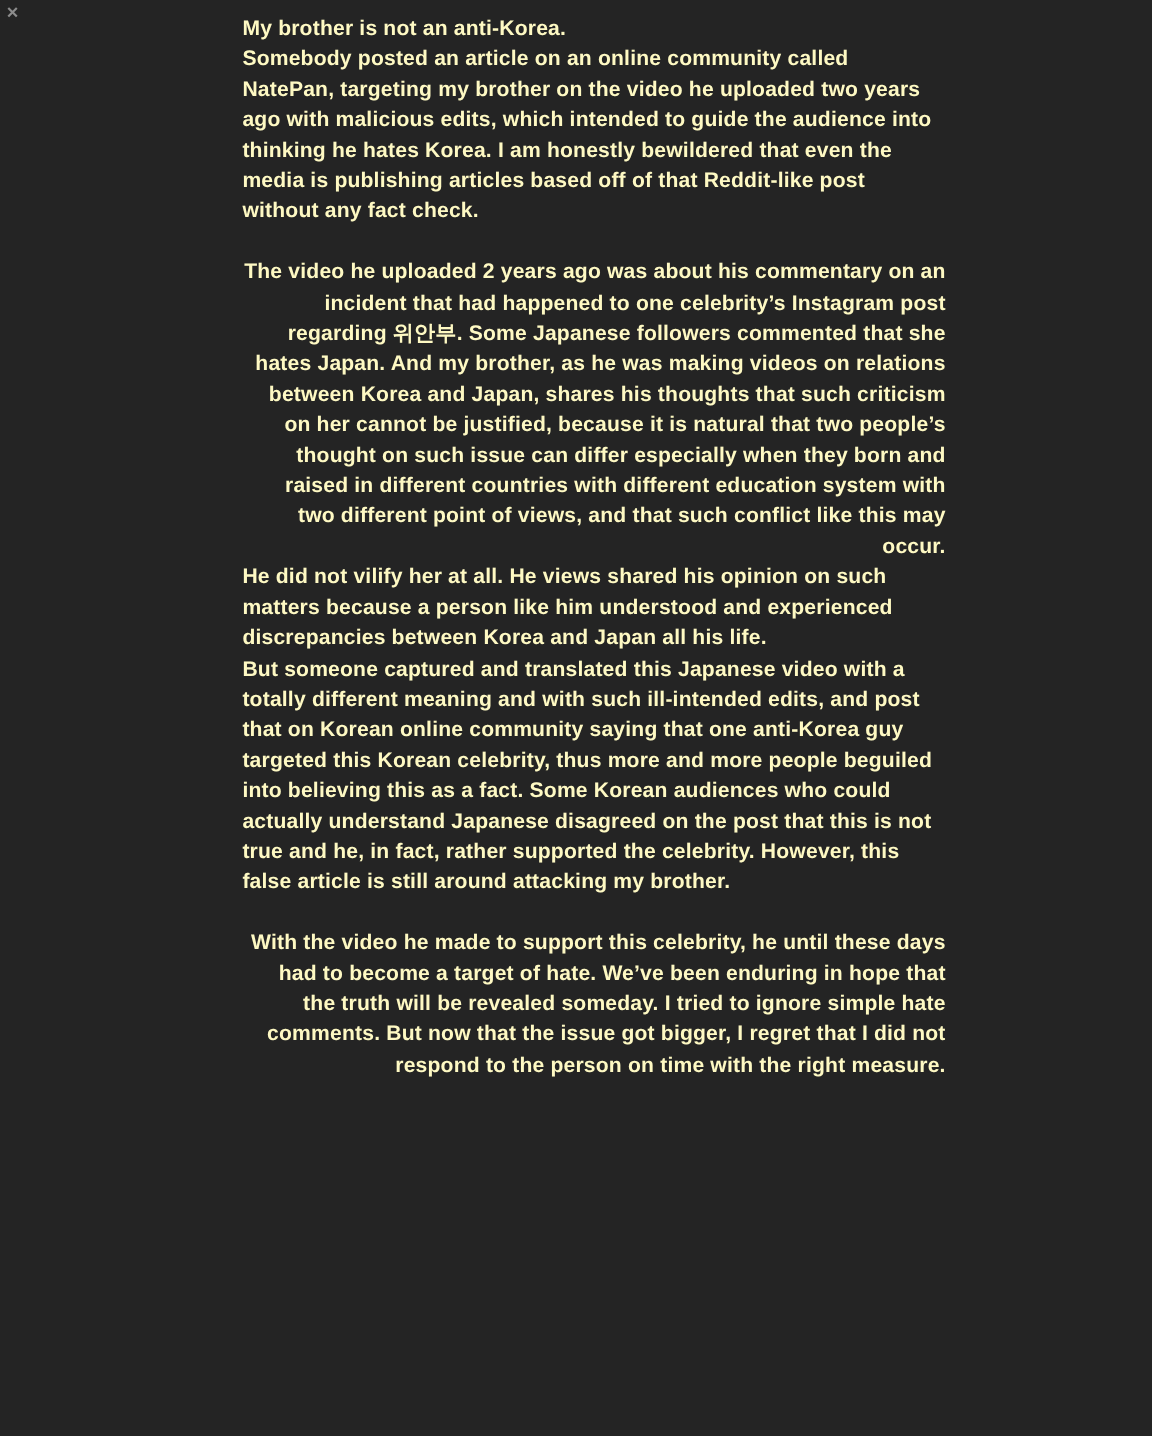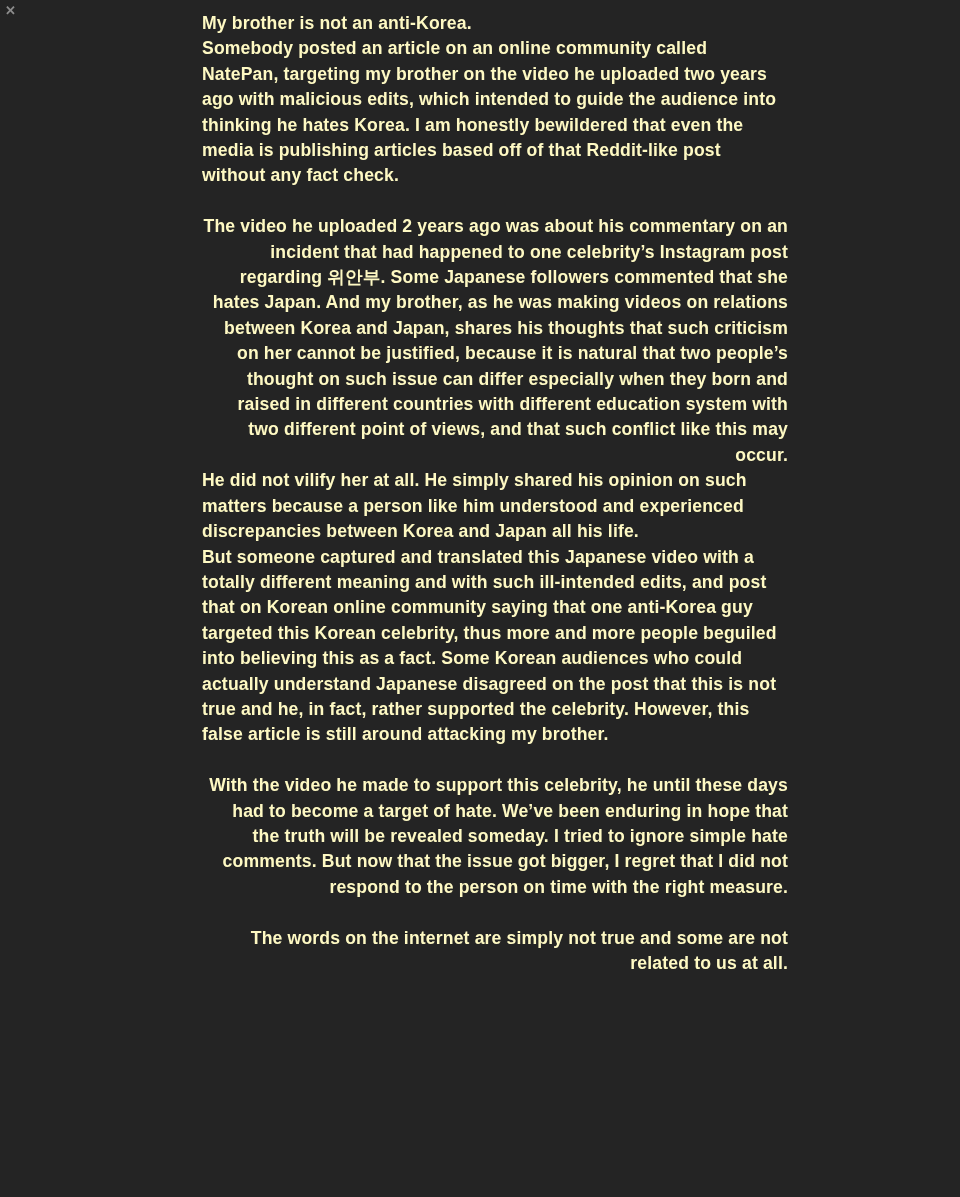--- a/index.html
+++ b/index.html
@@ -52,19 +52,18 @@
 <body>
 
 <div class="canvas">
 
   <span class="close-icon">✕</span>
 
   <div class="statement">
     <p class="para">My brother is not an anti-Korea.</p>
     <p class="para">Somebody posted an article on an online community called NatePan, targeting my brother on the video he uploaded two years ago with malicious edits, which intended to guide the audience into thinking he hates Korea. I am honestly bewildered that even the media is publishing articles based off of that Reddit-like post without any fact check.</p>
     <p class="para gap">The video he uploaded 2 years ago was about his commentary on an incident that had happened to one celebrity’s Instagram post regarding 위안부. Some Japanese followers commented that she hates Japan. And my brother, as he was making videos on relations between Korea and Japan, shares his thoughts that such criticism on her cannot be justified, because it is natural that two people’s thought on such issue can differ especially when they born and raised in different countries with different education system with two different point of views, and that such conflict like this may occur.</p>
-    <p class="para">He did not vilify her at all. He simply shared his opinion on such matters because a person like him understood and experienced discrepancies between Korea and Japan all his life.</p>
+    <p class="para">He did not vilify her at all. He views shared his opinion on such matters because a person like him understood and experienced discrepancies between Korea and Japan all his life.</p>
     <p class="para">But someone captured and translated this Japanese video with a totally different meaning and with such ill-intended edits, and post that on Korean online community saying that one anti-Korea guy targeted this Korean celebrity, thus more and more people beguiled into believing this as a fact. Some Korean audiences who could actually understand Japanese disagreed on the post that this is not true and he, in fact, rather supported the celebrity. However, this false article is still around attacking my brother.</p>
     <p class="para gap">With the video he made to support this celebrity, he until these days had to become a target of hate. We’ve been enduring in hope that the truth will be revealed someday. I tried to ignore simple hate comments. But now that the issue got bigger, I regret that I did not respond to the person on time with the right measure.</p>
-    <p class="para gap">The words on the internet are simply not true and some are not related to us at all.</p>
   </div>
 
 </div>
 
 </body></html>

